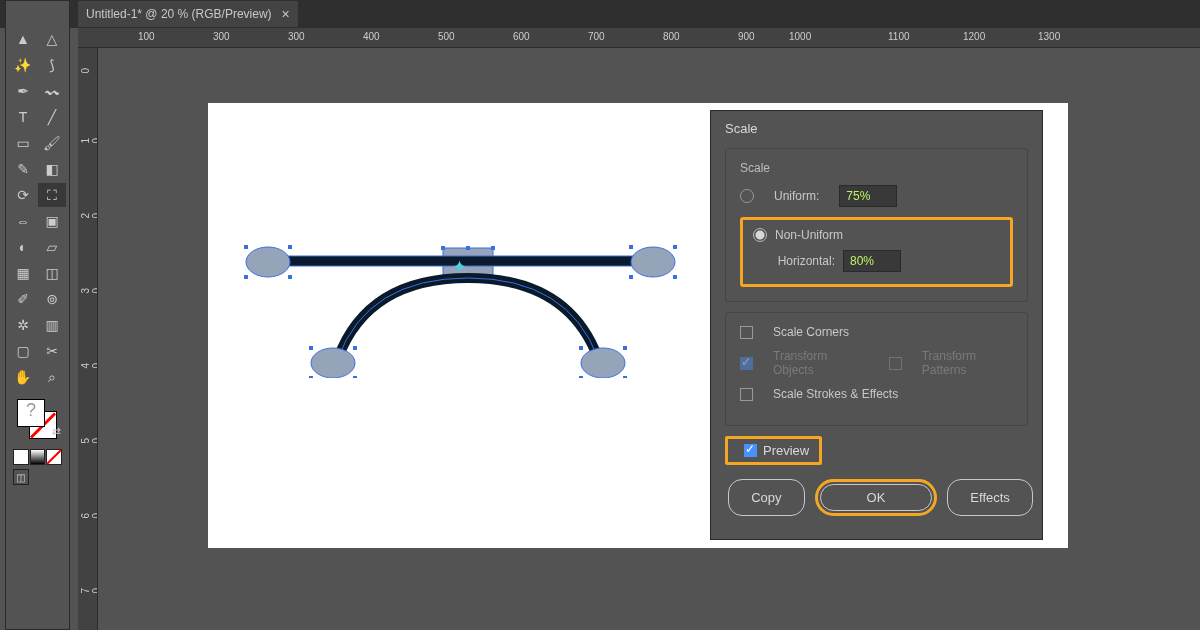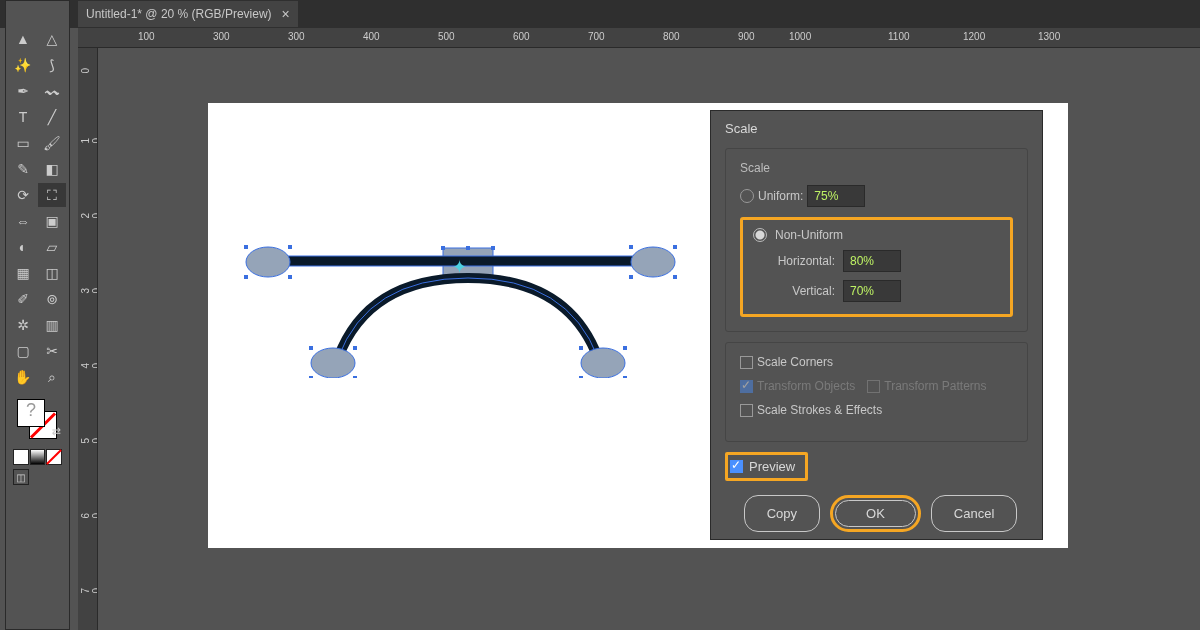--- a/index.html
+++ b/index.html
@@ -42,36 +42,36 @@
 
 
 .wm { position: absolute; color: rgba(255,255,255,0.25); font-size: 18px; transform: rotate(-8deg); pointer-events: none; font-style: italic; }
 
 
 .dialog { position: absolute; left: 710px; top: 110px; width: 333px; height: 430px; background: #535353; border: 1px solid #2a2a2a; }
 .dialog-title { padding: 10px 14px; color: #d8d8d8; font-size: 13px; }
 .dialog-body { padding: 2px 14px; }
 .group { border: 1px solid #454545; border-radius: 3px; padding: 12px 14px 14px; margin-bottom: 10px; }
 .group-title { color: #bdbdbd; font-size: 12px; margin-bottom: 10px; display: block; }
-.radio-row, .input-row, .check-row { display: flex; align-items: center; gap: 4px; margin-bottom: 10px; color: #c8c8c8; font-size: 12px; }
+.radio-row, .input-row, .check-row { display: flex; align-items: center; gap: 20px; margin-bottom: 10px; color: #c8c8c8; font-size: 12px; }
 .radio { width: 14px; height: 14px; border-radius: 50%; border: 1px solid #999; display: inline-block; background: #535353; flex-shrink: 0; }
 .radio.sel { background: radial-gradient(circle, #d8d8d8 0 4px, #535353 5px); border-color: #bbb; }
 .txt-input { background: #393939; border: 1px solid #2a2a2a; color: #bef264; padding: 3px 6px; width: 58px; font-size: 12px; text-align: left; }
 .lbl-right { text-align: right; width: 68px; }
 .cb { width: 13px; height: 13px; border: 1px solid #999; display: inline-block; background: #535353; flex-shrink: 0; }
 .cb.sel { background: #4a90ff; border-color: #4a90ff; position: relative; }
 .cb.sel::after { content: "✓"; color: #fff; position: absolute; top: -3px; left: 0px; font-size: 12px; }
 .cb.dis { opacity: 0.45; }
 .check-row.dis { color: #7a7a7a; }
 
 .highlight-box { border: 3px solid #f5a623; border-radius: 3px; padding: 8px 10px 4px; margin: 6px 0 10px; }
 .nonuni-row { display: flex; align-items: center; gap: 8px; margin-bottom: 8px; color: #c8c8c8; font-size: 12px; }
 
 .preview-row { margin: 10px 0 14px; }
-.preview-hl { border: 3px solid #f5a623; padding: 4px 10px 4px 2px; display: inline-flex; align-items: center; gap: 6px; border-radius: 2px; }
+.preview-hl { border: 3px solid #f5a623; padding: 4px 10px 4px 16px; display: inline-flex; align-items: center; gap: 6px; border-radius: 2px; }
 
 .btn-row { display: flex; gap: 10px; justify-content: center; padding-left: 8px; }
 .btn { border: 1px solid #c8c8c8; background: transparent; color: #d8d8d8; padding: 5px 22px; border-radius: 14px; font-size: 13px; cursor: pointer; }
 .ok-hl { border: 3px solid #f5a623; border-radius: 20px; padding: 2px; }
 
 </style>
 </head>
 <body>
 
 <div class="tab-bar">
@@ -300,24 +300,20 @@
       </div>
       <div class="highlight-box">
         <div class="nonuni-row">
           <span class="radio sel"></span>
           <span>Non-Uniform</span>
         </div>
         <div class="nonuni-row indent" style="padding-left:14px">
           <span class="lbl-right">Horizontal:</span>
           <input class="txt-input" value="80%" style="">
         </div>
-        <div class="nonuni-row indent" style="padding-left:14px">
-          <span class="lbl-right">Vertical:</span>
-          <input class="txt-input" value="70%" style="">
-        </div>
       </div>
     </div>
 
     <div class="group">
       <div class="check-row">
         <span class="cb"></span>
         <span>Scale Corners</span>
       </div>
       <div class="check-row dis">
         <span class="cb sel dis"></span>
@@ -334,18 +330,18 @@
     <div class="preview-row">
       <span class="preview-hl">
         <span class="cb sel"></span>
         <span style="color:#d8d8d8;font-size:13px">Preview</span>
       </span>
     </div>
 
     <div class="btn-row">
       <button class="btn">Copy</button>
       <span class="ok-hl">
-        <button class="btn" style="padding:5px 30px">OK</button>
+        <button class="btn" style="padding:5px 46px">OK</button>
       </span>
-      <button class="btn">Cancel</button>
+      <button class="btn">Effects</button>
     </div>
   </div>
 </div>
 
 </body></html>

